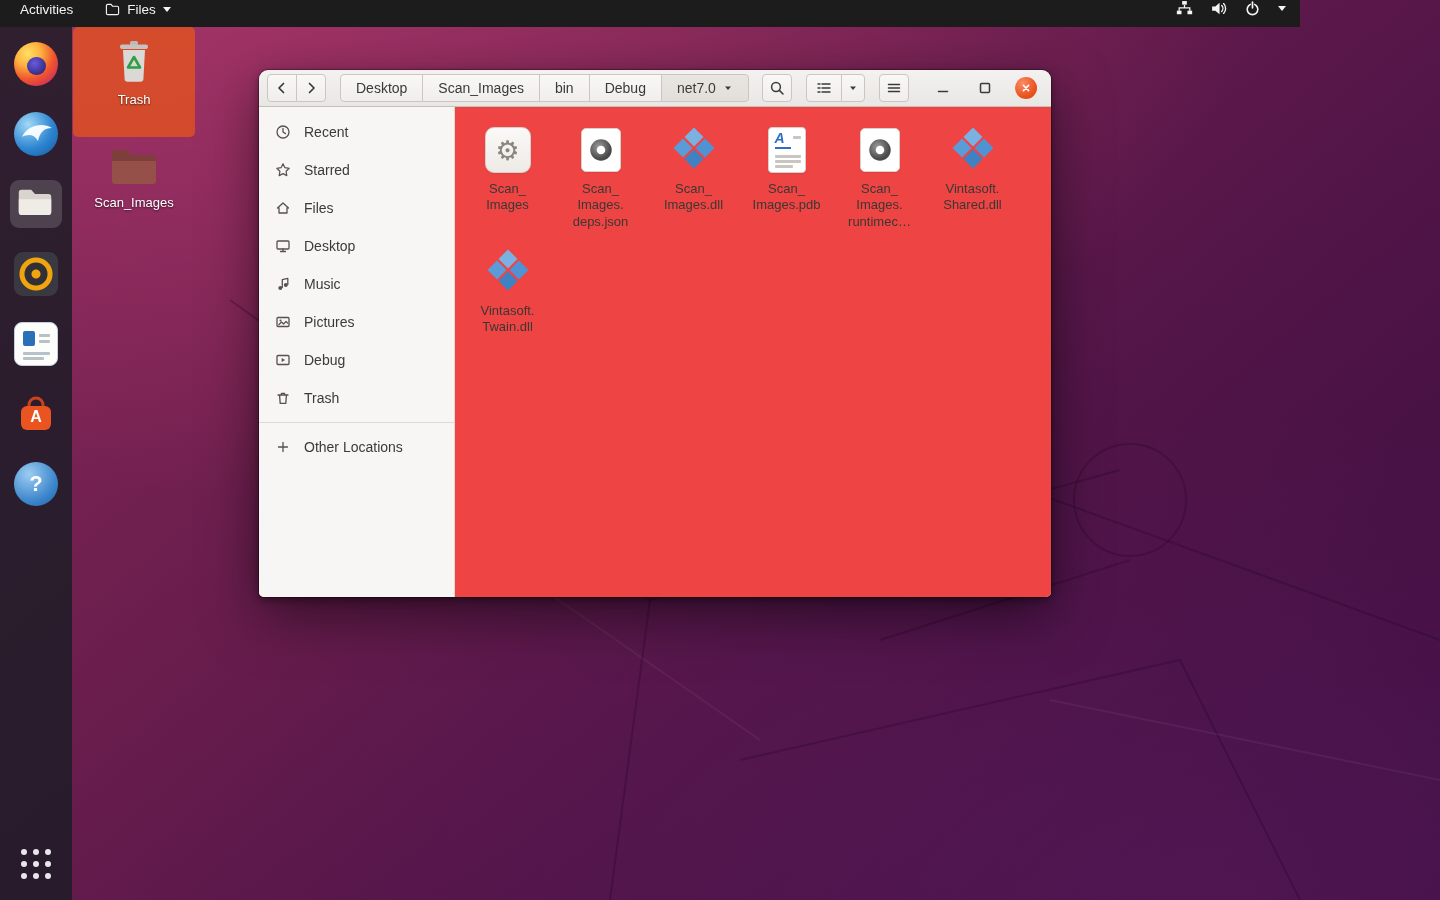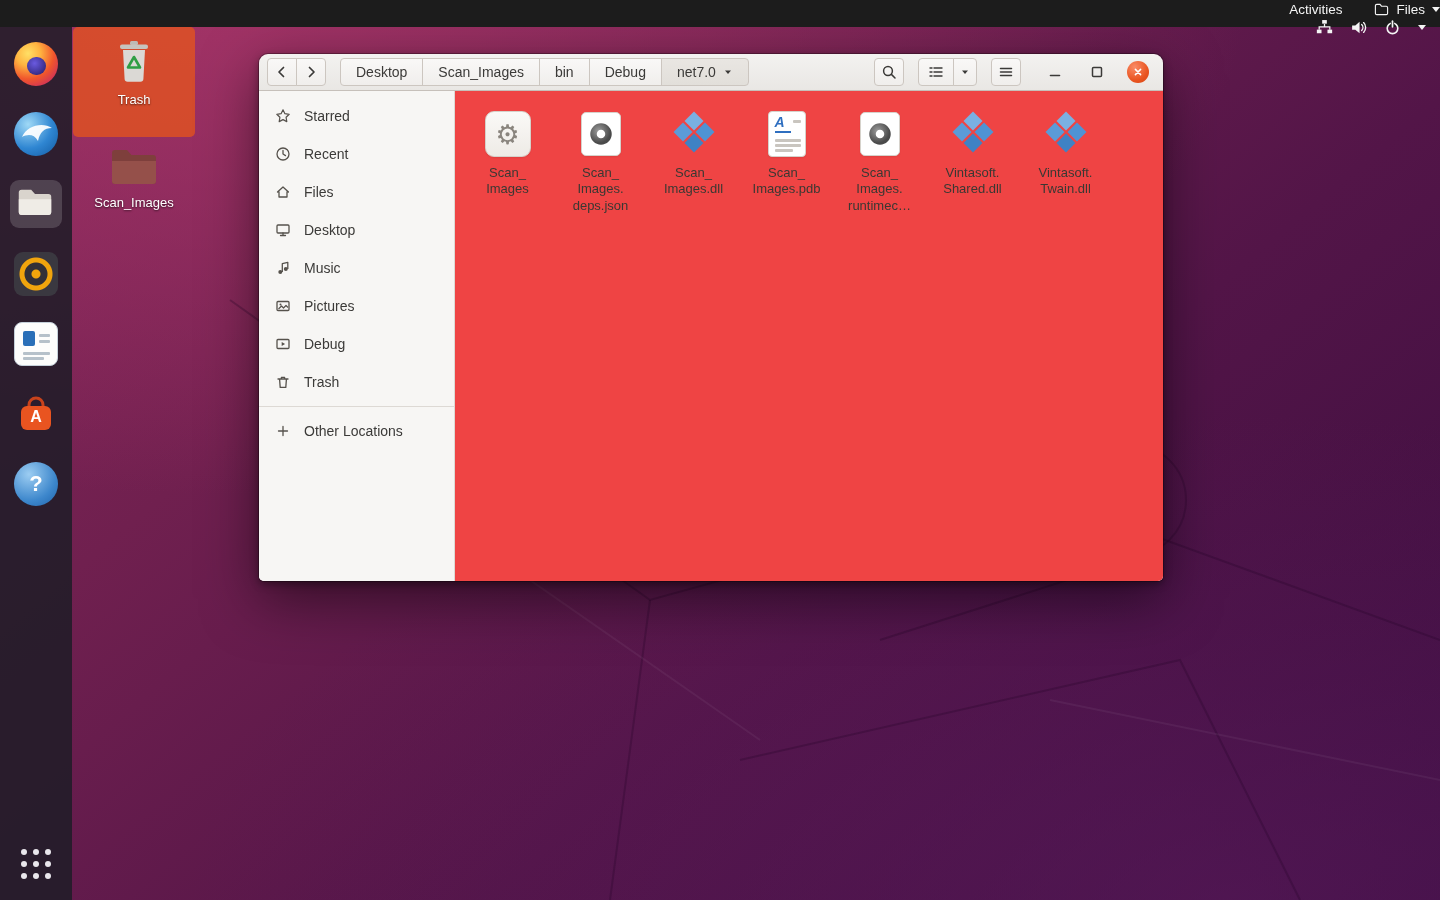--- a/index.html
+++ b/index.html
@@ -8,22 +8,22 @@
 
   
   .desktop-bg{position:absolute;inset:0;
     background:
       radial-gradient(130% 100% at 15% 0%, rgba(168,54,105,.85) 0%, rgba(168,54,105,0) 55%),
       radial-gradient(120% 90% at 85% 100%, rgba(90,26,92,.6) 0%, rgba(90,26,92,0) 60%),
       linear-gradient(140deg,#86265a 0%,#70204f 30%,#531548 62%,#390d3f 100%);}
   .wall-lines{position:absolute;inset:0;pointer-events:none;}
 
   
-  .topbar{position:absolute;top:0;left:0;width:1440px;height:27px;background:#1c1c1c;
-    color:#f4f4f4;display:flex;align-items:flex-end;font-size:13.5px;z-index:50;flex-direction:column;}
+  .topbar{position:absolute;top:0;left:0;width:1300px;height:27px;background:#1c1c1c;
+    color:#f4f4f4;display:flex;align-items:flex-start;font-size:13.5px;z-index:50;}
   .tb-left{display:flex;align-items:center;gap:26px;padding-left:14px;}
   .tb-activities{padding:2px 6px;cursor:default;}
   .tb-appmenu{display:flex;align-items:center;gap:7px;}
   .tb-right{margin-left:auto;display:flex;align-items:center;gap:17px;padding-right:14px;}
   .chev{width:0;height:0;border-left:4px solid transparent;border-right:4px solid transparent;
     border-top:5px solid #f4f4f4;display:inline-block;}
 
   
   .dock{position:absolute;top:27px;left:0;width:72px;height:873px;
     background:rgba(32,28,40,.88);display:flex;flex-direction:column;align-items:center;
@@ -54,21 +54,21 @@
   .apps i{width:6px;height:6px;border-radius:50%;background:#e9e7ec;}
 
   
   .desk-icon{position:absolute;width:122px;display:flex;flex-direction:column;align-items:center;
     padding-top:12px;gap:7px;z-index:10;border-radius:5px;}
   .desk-icon .dlabel{font-size:13px;color:#fff;text-shadow:0 1px 2px rgba(0,0,0,.65);text-align:center;}
   .desk-trash{left:73px;top:27px;height:110px;background:rgba(224,82,33,.82);}
   .desk-folder{left:73px;top:138px;height:86px;padding-top:8px;}
 
   
-  .window{position:absolute;left:259px;top:54px;width:904px;height:527px;z-index:30;
+  .window{position:absolute;left:259px;top:70px;width:792px;height:527px;z-index:30;
     border-radius:9px 9px 5px 5px;overflow:hidden;
     box-shadow:0 3px 9px rgba(0,0,0,.4),0 18px 55px rgba(0,0,0,.5),0 0 0 1px rgba(0,0,0,.28);}
   .headerbar{height:37px;background:linear-gradient(#f3f2f0,#e9e7e4);border-bottom:1px solid #c6c0ba;
     display:flex;align-items:center;padding:0 8px;gap:6px;}
   .hb-btn{height:28px;min-width:30px;display:flex;align-items:center;justify-content:center;
     background:linear-gradient(#f9f8f7,#f0eeec);border:1px solid #ccc6c0;border-radius:4px;
     color:#3b3a38;font-size:14px;cursor:default;}
   .joined{display:flex;}
   .joined .hb-btn{border-radius:0;margin-left:-1px;}
   .joined .hb-btn:first-child{border-radius:4px 0 0 4px;margin-left:0;}
@@ -333,33 +333,33 @@
       </span>
     </div>
   </div>
 
   <div class="window-body">
 
     <div class="sidebar">
       <div class="sb-item">
         <span class="sb-ic">
           <svg width="16" height="16" viewBox="0 0 16 16">
-              <path d="M8 1.8 l1.9 3.9 4.3 .6 -3.1 3 .7 4.3 L8 11.6 4.2 13.6 4.9 9.3 1.8 6.3 6.1 5.7 Z" fill="none" stroke="#56524c" stroke-width="1.2" stroke-linejoin="round"></path>
-            </svg>
-        </span>
-        <span>Starred</span>
-      </div>
-      <div class="sb-item">
-        <span class="sb-ic">
-          <svg width="16" height="16" viewBox="0 0 16 16">
               <circle cx="8" cy="8" r="6" fill="none" stroke="#56524c" stroke-width="1.3"></circle>
               <path d="M8 4.5 V8 l2.5 1.6" fill="none" stroke="#56524c" stroke-width="1.3" stroke-linecap="round"></path>
             </svg>
         </span>
         <span>Recent</span>
+      </div>
+      <div class="sb-item">
+        <span class="sb-ic">
+          <svg width="16" height="16" viewBox="0 0 16 16">
+              <path d="M8 1.8 l1.9 3.9 4.3 .6 -3.1 3 .7 4.3 L8 11.6 4.2 13.6 4.9 9.3 1.8 6.3 6.1 5.7 Z" fill="none" stroke="#56524c" stroke-width="1.2" stroke-linejoin="round"></path>
+            </svg>
+        </span>
+        <span>Starred</span>
       </div>
       <div class="sb-item">
         <span class="sb-ic">
           <svg width="16" height="16" viewBox="0 0 16 16">
               <path d="M2.5 8 L8 3 l5.5 5 M4 7.5 V13 h8 V7.5" fill="none" stroke="#56524c" stroke-width="1.3" stroke-linejoin="round" stroke-linecap="round"></path>
             </svg>
         </span>
         <span>Files</span>
       </div>
       <div class="sb-item">

